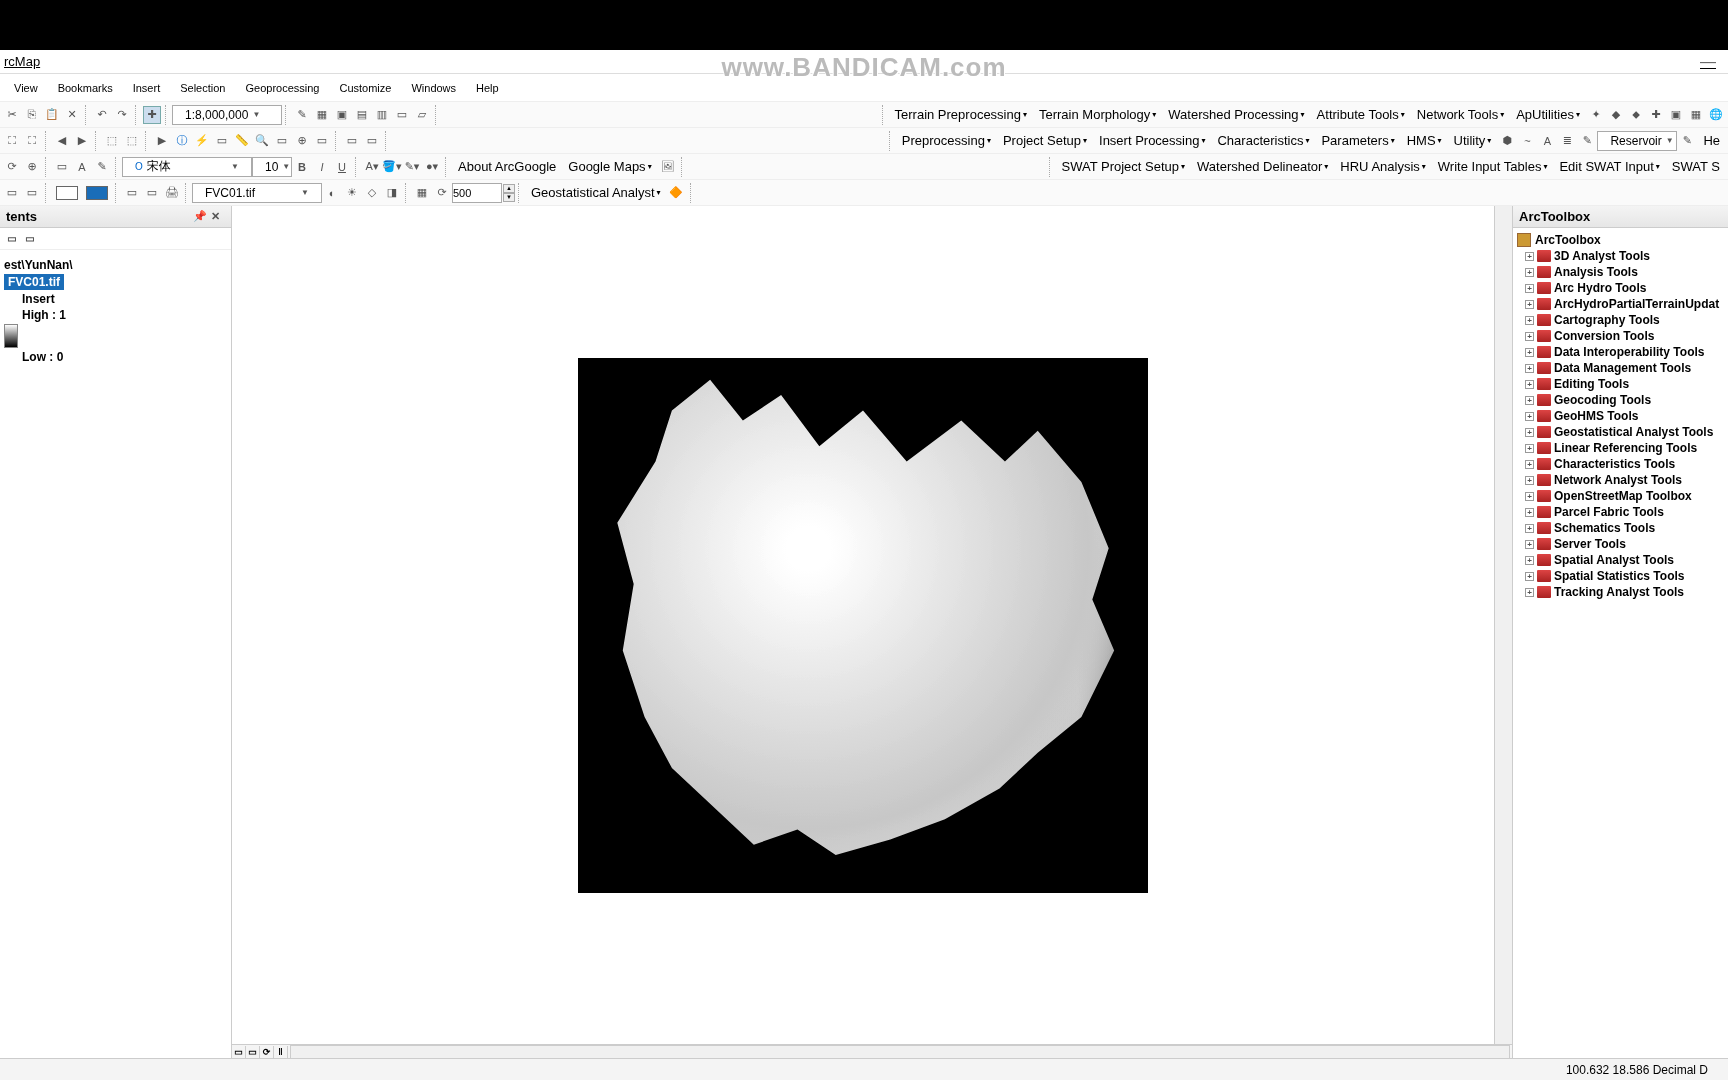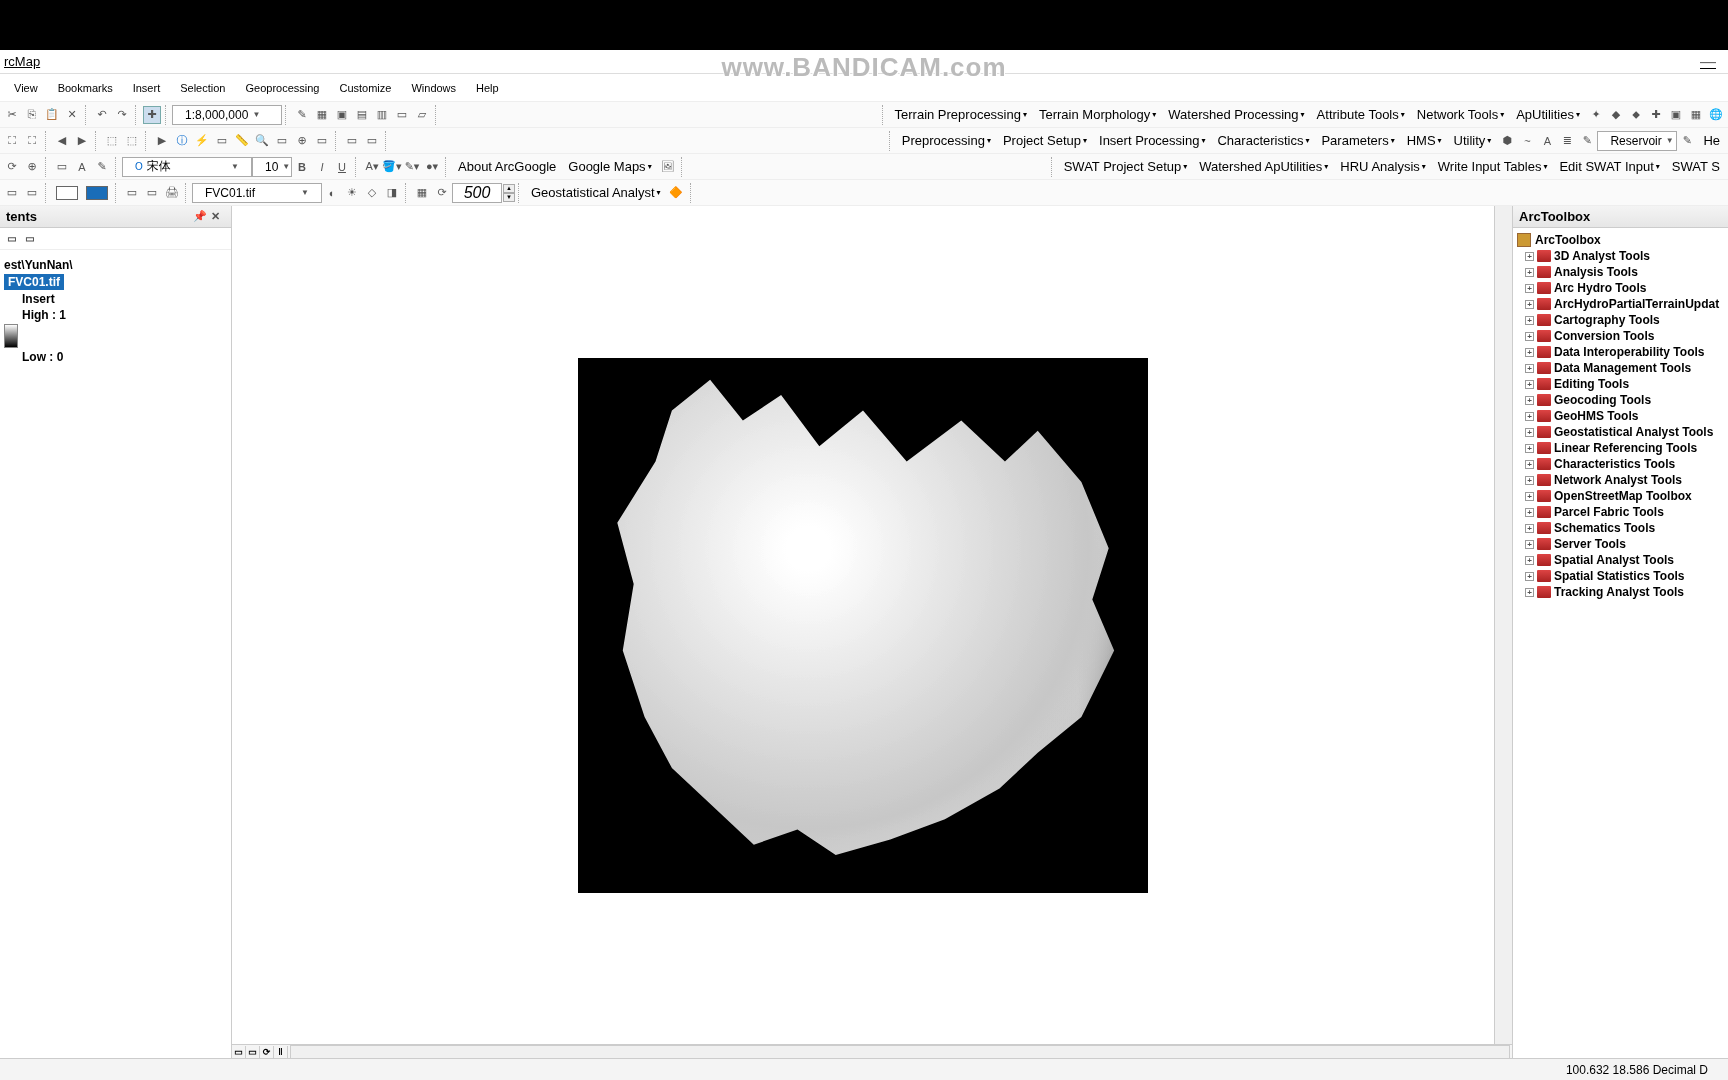--- a/index.html
+++ b/index.html
@@ -46,21 +46,21 @@
 .toolbox { width: 215px; background: #fff; display: flex; flex-direction: column; }
 .toolbox-header { height: 22px; background: linear-gradient(#f4f4f4,#e6e6e6); border-bottom: 1px solid #ccc; display: flex; align-items: center; padding: 0 6px; font-size: 13px; }
 .toolbox-body { padding: 4px 2px; overflow-y: auto; }
 .toolbox-root { display: flex; align-items: center; gap: 4px; padding: 1px 2px; }
 .toolbox-root .icon { width: 14px; height: 14px; background: #c93; border: 1px solid #963; }
 .toolbox-item { display: flex; align-items: center; gap: 3px; padding: 1px 2px 1px 10px; font-size: 12px; }
 .toolbox-item .expand { width: 9px; height: 9px; border: 1px solid #999; font-size: 8px; line-height: 7px; text-align: center; color: #555; }
 .toolbox-item .icon { width: 14px; height: 12px; background: linear-gradient(#d44,#a22); border-radius: 1px; }
 .statusbar { height: 22px; background: #f4f4f4; border-top: 1px solid #ccc; display: flex; align-items: center; padding: 0 20px; font-size: 12px; }
 .statusbar .coords { margin-left: auto; }
-.numinput { width: 50px; height: 20px; border: 1px solid #aaa; text-align: center; font-size: 16px; font-style: italic; }
+.numinput { width: 50px; height: 20px; border: 1px solid #aaa; text-align: left; font-size: 11px; }
 .spinner { display:inline-flex; flex-direction:column; margin-left:1px;}
 .spinner span { width:12px;height:9px;border:1px solid #aaa;font-size:6px;line-height:7px;text-align:center;background:#eee;}
 .colorfill { width:22px; height:14px; background:#1a6db8; border:1px solid #666; display:inline-block; margin:0 4px;}
 .colorfill.nocolor { background:#fff;}
 </style>
 </head>
 <body>
 
 <div class="topbar"></div>
 <div class="watermark">www.BANDICAM.com</div>
@@ -241,21 +241,21 @@
     </span>
   <span class="tbtn">🖼</span>
   <span class="sep"></span>
   <div class="spacer"></div>
   <span class="sep"></span>
   <span class="menuitem">
       <span>SWAT Project Setup</span>
       <span class="arrow">▾</span>
     </span>
   <span class="menuitem">
-      <span>Watershed ApUtilities</span>
+      <span>Watershed Delineator</span>
       <span class="arrow">▾</span>
     </span>
   <span class="menuitem">
       <span>HRU Analysis</span>
       <span class="arrow">▾</span>
     </span>
   <span class="menuitem">
       <span>Write Input Tables</span>
       <span class="arrow">▾</span>
     </span>

